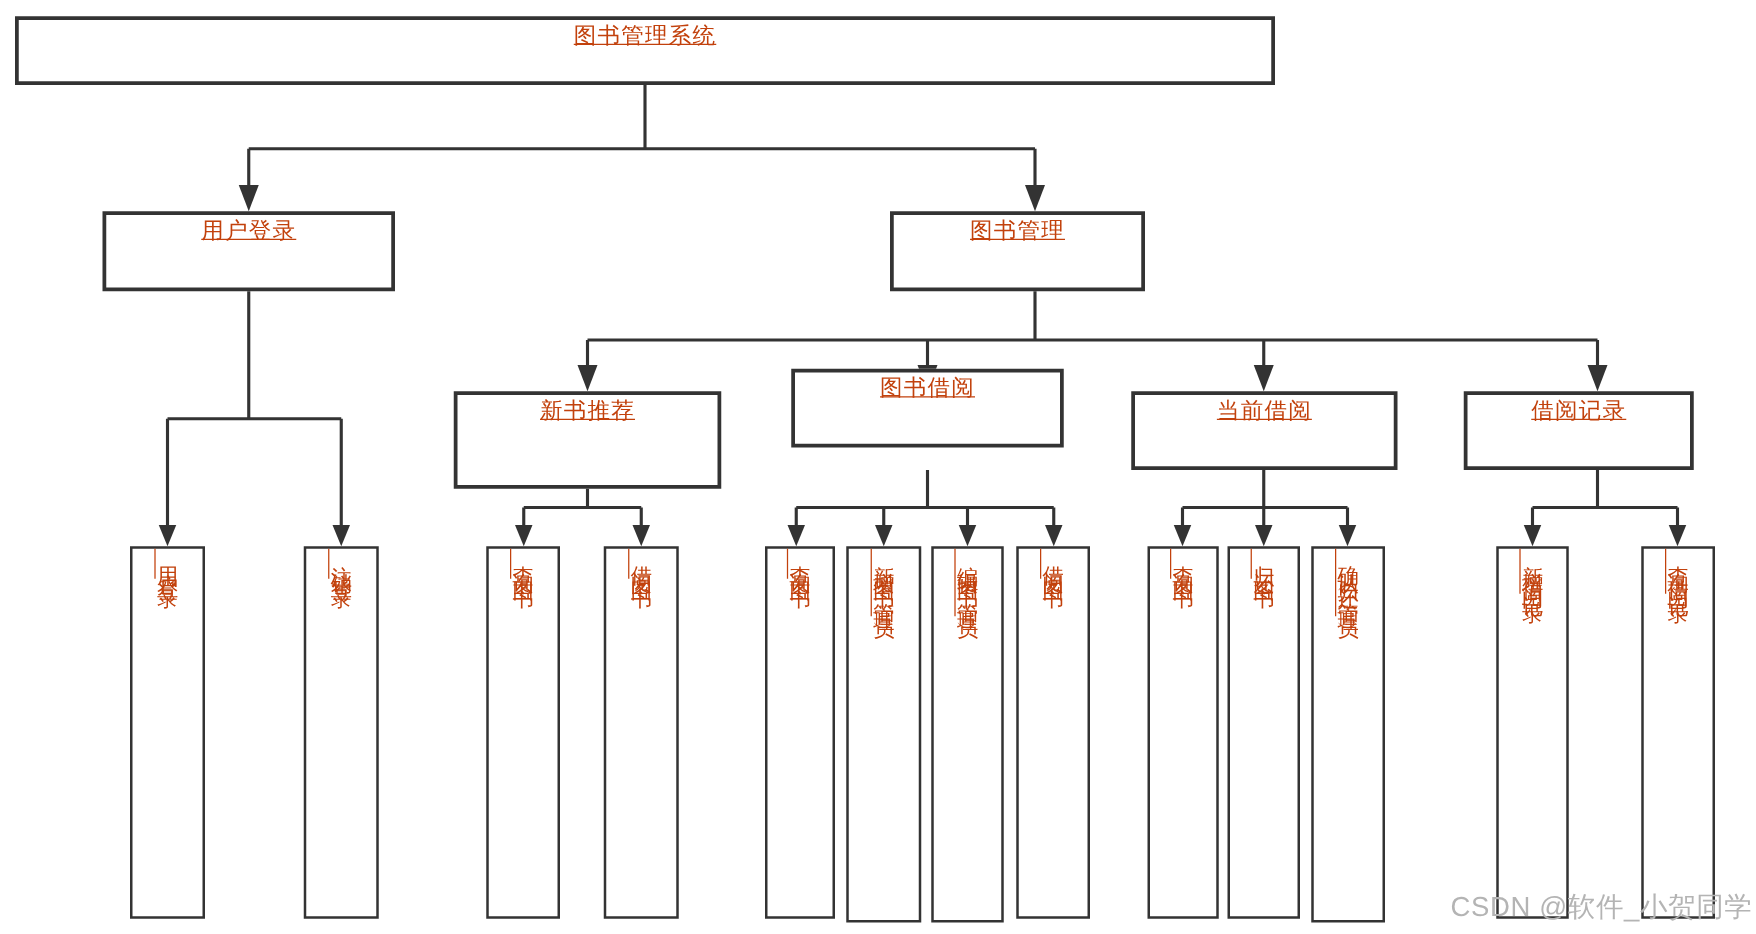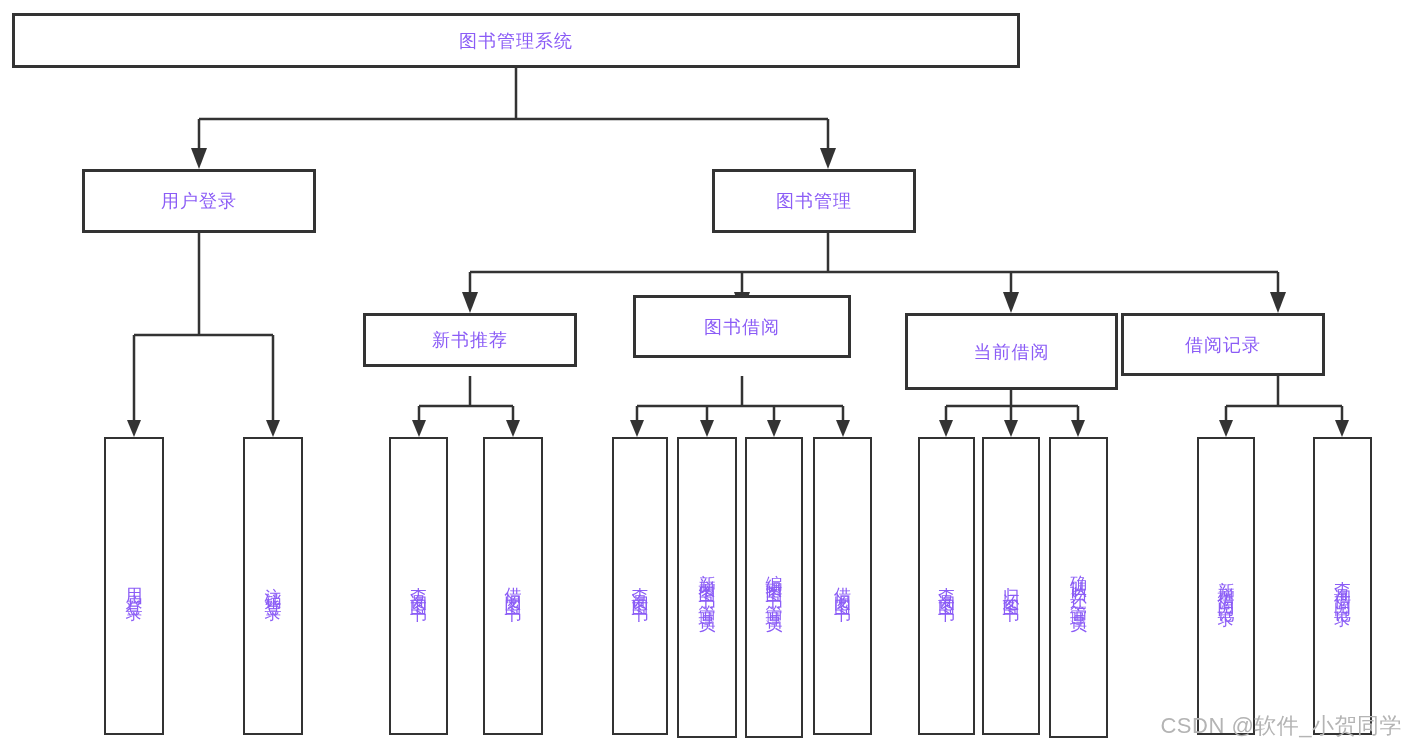--- a/index.html
+++ b/index.html
@@ -9,23 +9,24 @@
     background:#ffffff;
     font-family:"Liberation Sans","DejaVu Sans",sans-serif;
     overflow:hidden;
   }
   .lines{position:absolute;left:0;top:0;z-index:0;}
   .node{
     position:absolute;
     box-sizing:border-box;
     background:#ffffff;
     border:3px solid #333333;
-    display:flex;align-items:center;justify-content:center;
-    color:#8b5cf6;
+    display:flex;justify-content:center;
+    color:#c2410c;
     z-index:1;
+    text-decoration:underline;
   }
   .node.h{font-size:18px;letter-spacing:1px;}
   .node.v{
     border-width:2.5px;
     font-size:17px;
   }
   .node.v .vtext{
     writing-mode:vertical-rl;
     letter-spacing:6px;
     line-height:1;
@@ -96,30 +97,30 @@
     <span>图书管理系统</span>
   </div>
 
   <div class="node h" style="left:82px;top:169px;width:234px;height:64px">
     <span>用户登录</span>
   </div>
   <div class="node h" style="left:712px;top:169px;width:204px;height:64px">
     <span>图书管理</span>
   </div>
 
-  <div class="node h" style="left:363px;top:313px;width:214px;height:54px">
+  <div class="node h" style="left:363px;top:313px;width:214px;height:78px">
     <span>新书推荐</span>
   </div>
   <div class="node h" style="left:633px;top:295px;width:218px;height:63px">
     <span>图书借阅</span>
   </div>
-  <div class="node h" style="left:905px;top:313px;width:213px;height:77px">
+  <div class="node h" style="left:905px;top:313px;width:213px;height:63px">
     <span>当前借阅</span>
   </div>
-  <div class="node h" style="left:1121px;top:313px;width:204px;height:63px">
+  <div class="node h" style="left:1171px;top:313px;width:184px;height:63px">
     <span>借阅记录</span>
   </div>
 
   <div class="node v" style="left:104px;top:437px;width:60px;height:298px">
     <span class="vtext">用户登录</span>
   </div>
   <div class="node v" style="left:243px;top:437px;width:60px;height:298px">
     <span class="vtext">注销登录</span>
   </div>
 

